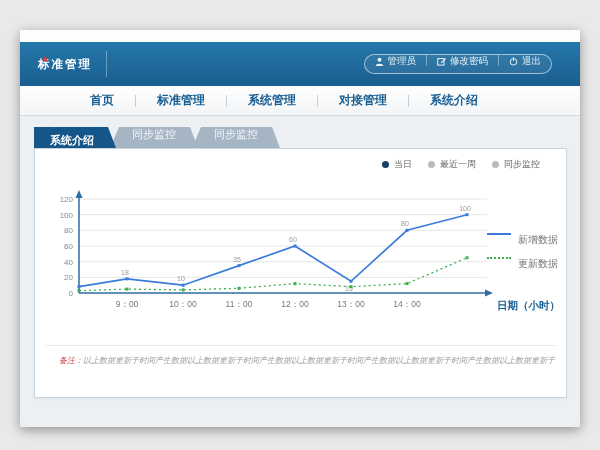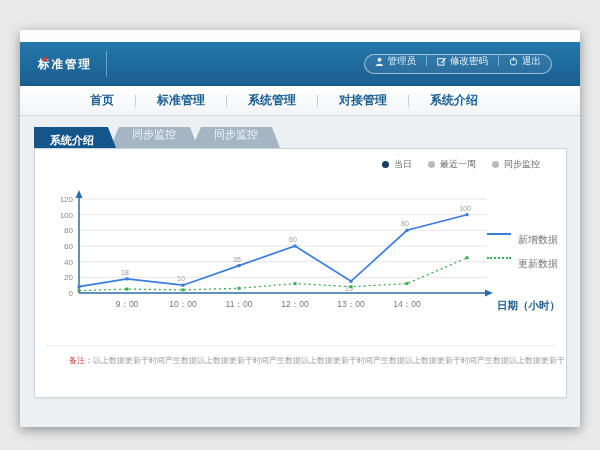--- a/index.html
+++ b/index.html
@@ -39,21 +39,21 @@
   .radio.sel .dot { background:#173f66; }
   .ytitle { position:absolute; left:20px; top:22px; color:#1a5f93; font-weight:bold; font-size:11px; letter-spacing:1px; }
   .chart { position:absolute; left:10px; top:38px; }
   .rlegend { position:absolute; right:8px; top:84px; display:flex; flex-direction:column; gap:10px; }
   .lrow { display:flex; align-items:flex-start; gap:7px; font-size:10px; color:#777; }
   .sw { width:24px; height:0; }
   .sw.solid { border-top:2px solid #3b7cdb; }
   .sw.dotted { border-top:2px dotted #3aaf4c; }
   .xlabel { position:absolute; left:462px; top:150px; color:#1a5f93; font-weight:bold; font-size:10.5px; }
   .pdivider { position:absolute; left:10px; right:10px; top:196px; border-top:1px solid #ececec; }
-  .footnote { position:absolute; left:34px; top:206px; font-size:8px; color:#9a9a9a; white-space:nowrap; }
+  .footnote { position:absolute; left:24px; top:206px; font-size:8px; color:#9a9a9a; white-space:nowrap;font-style:italic; }
   .footnote .red { color:#d04040; }
   svg text { font-family:"Liberation Sans", sans-serif; }
 </style>
 </head>
 <body>
 
 <div class="card">
   <div class="topstrip"></div>
 
   <div class="hdr">

